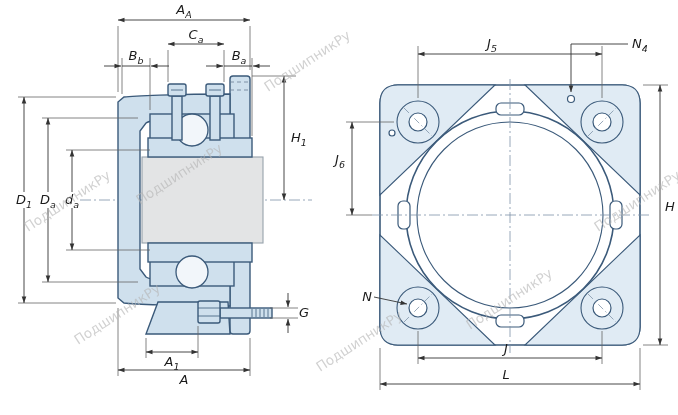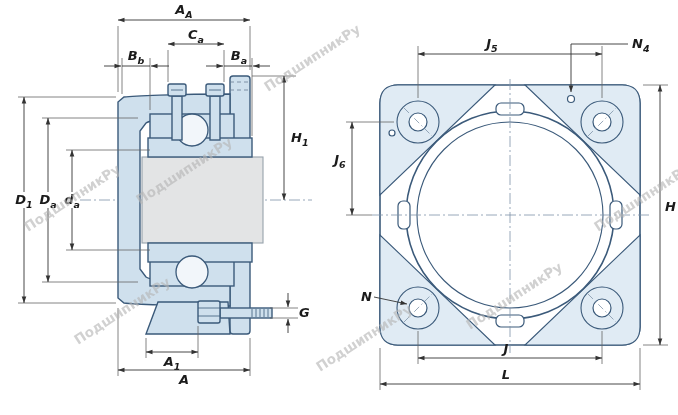--- a/index.html
+++ b/index.html
@@ -1,17 +1,17 @@
 <!DOCTYPE html>
 <html><head>
 <meta charset="utf-8">
 <style>
   html,body{margin:0;padding:0;background:#ffffff;}
   .canvas{position:relative;width:678px;height:415px;background:#ffffff;overflow:hidden;
-          font-family:"DejaVu Sans","Liberation Sans",sans-serif;font-weight:bold;}
+          font-family:"DejaVu Sans","Liberation Sans",sans-serif;}
   .canvas svg{position:absolute;left:0;top:0;}
   .ol   {fill:none;stroke:#3b5a7a;stroke-width:1.6;}
   .ol2  {fill:none;stroke:#3b5a7a;stroke-width:1.1;}
   .fillb{fill:#cfe0ed;stroke:#3b5a7a;stroke-width:1.4;}
   .fillb2{fill:#e0ebf4;stroke:#3b5a7a;stroke-width:1.1;}
   .white{fill:#ffffff;stroke:#3b5a7a;stroke-width:1.2;}
   .ball {fill:#f2f6fa;stroke:#3b5a7a;stroke-width:1.3;}
   .shaft{fill:#e3e4e5;stroke:#98a2ac;stroke-width:1.1;}
   .thin {stroke:#3b5a7a;stroke-width:0.8;fill:none;}
   .diml {stroke:#333333;stroke-width:0.9;fill:none;}

